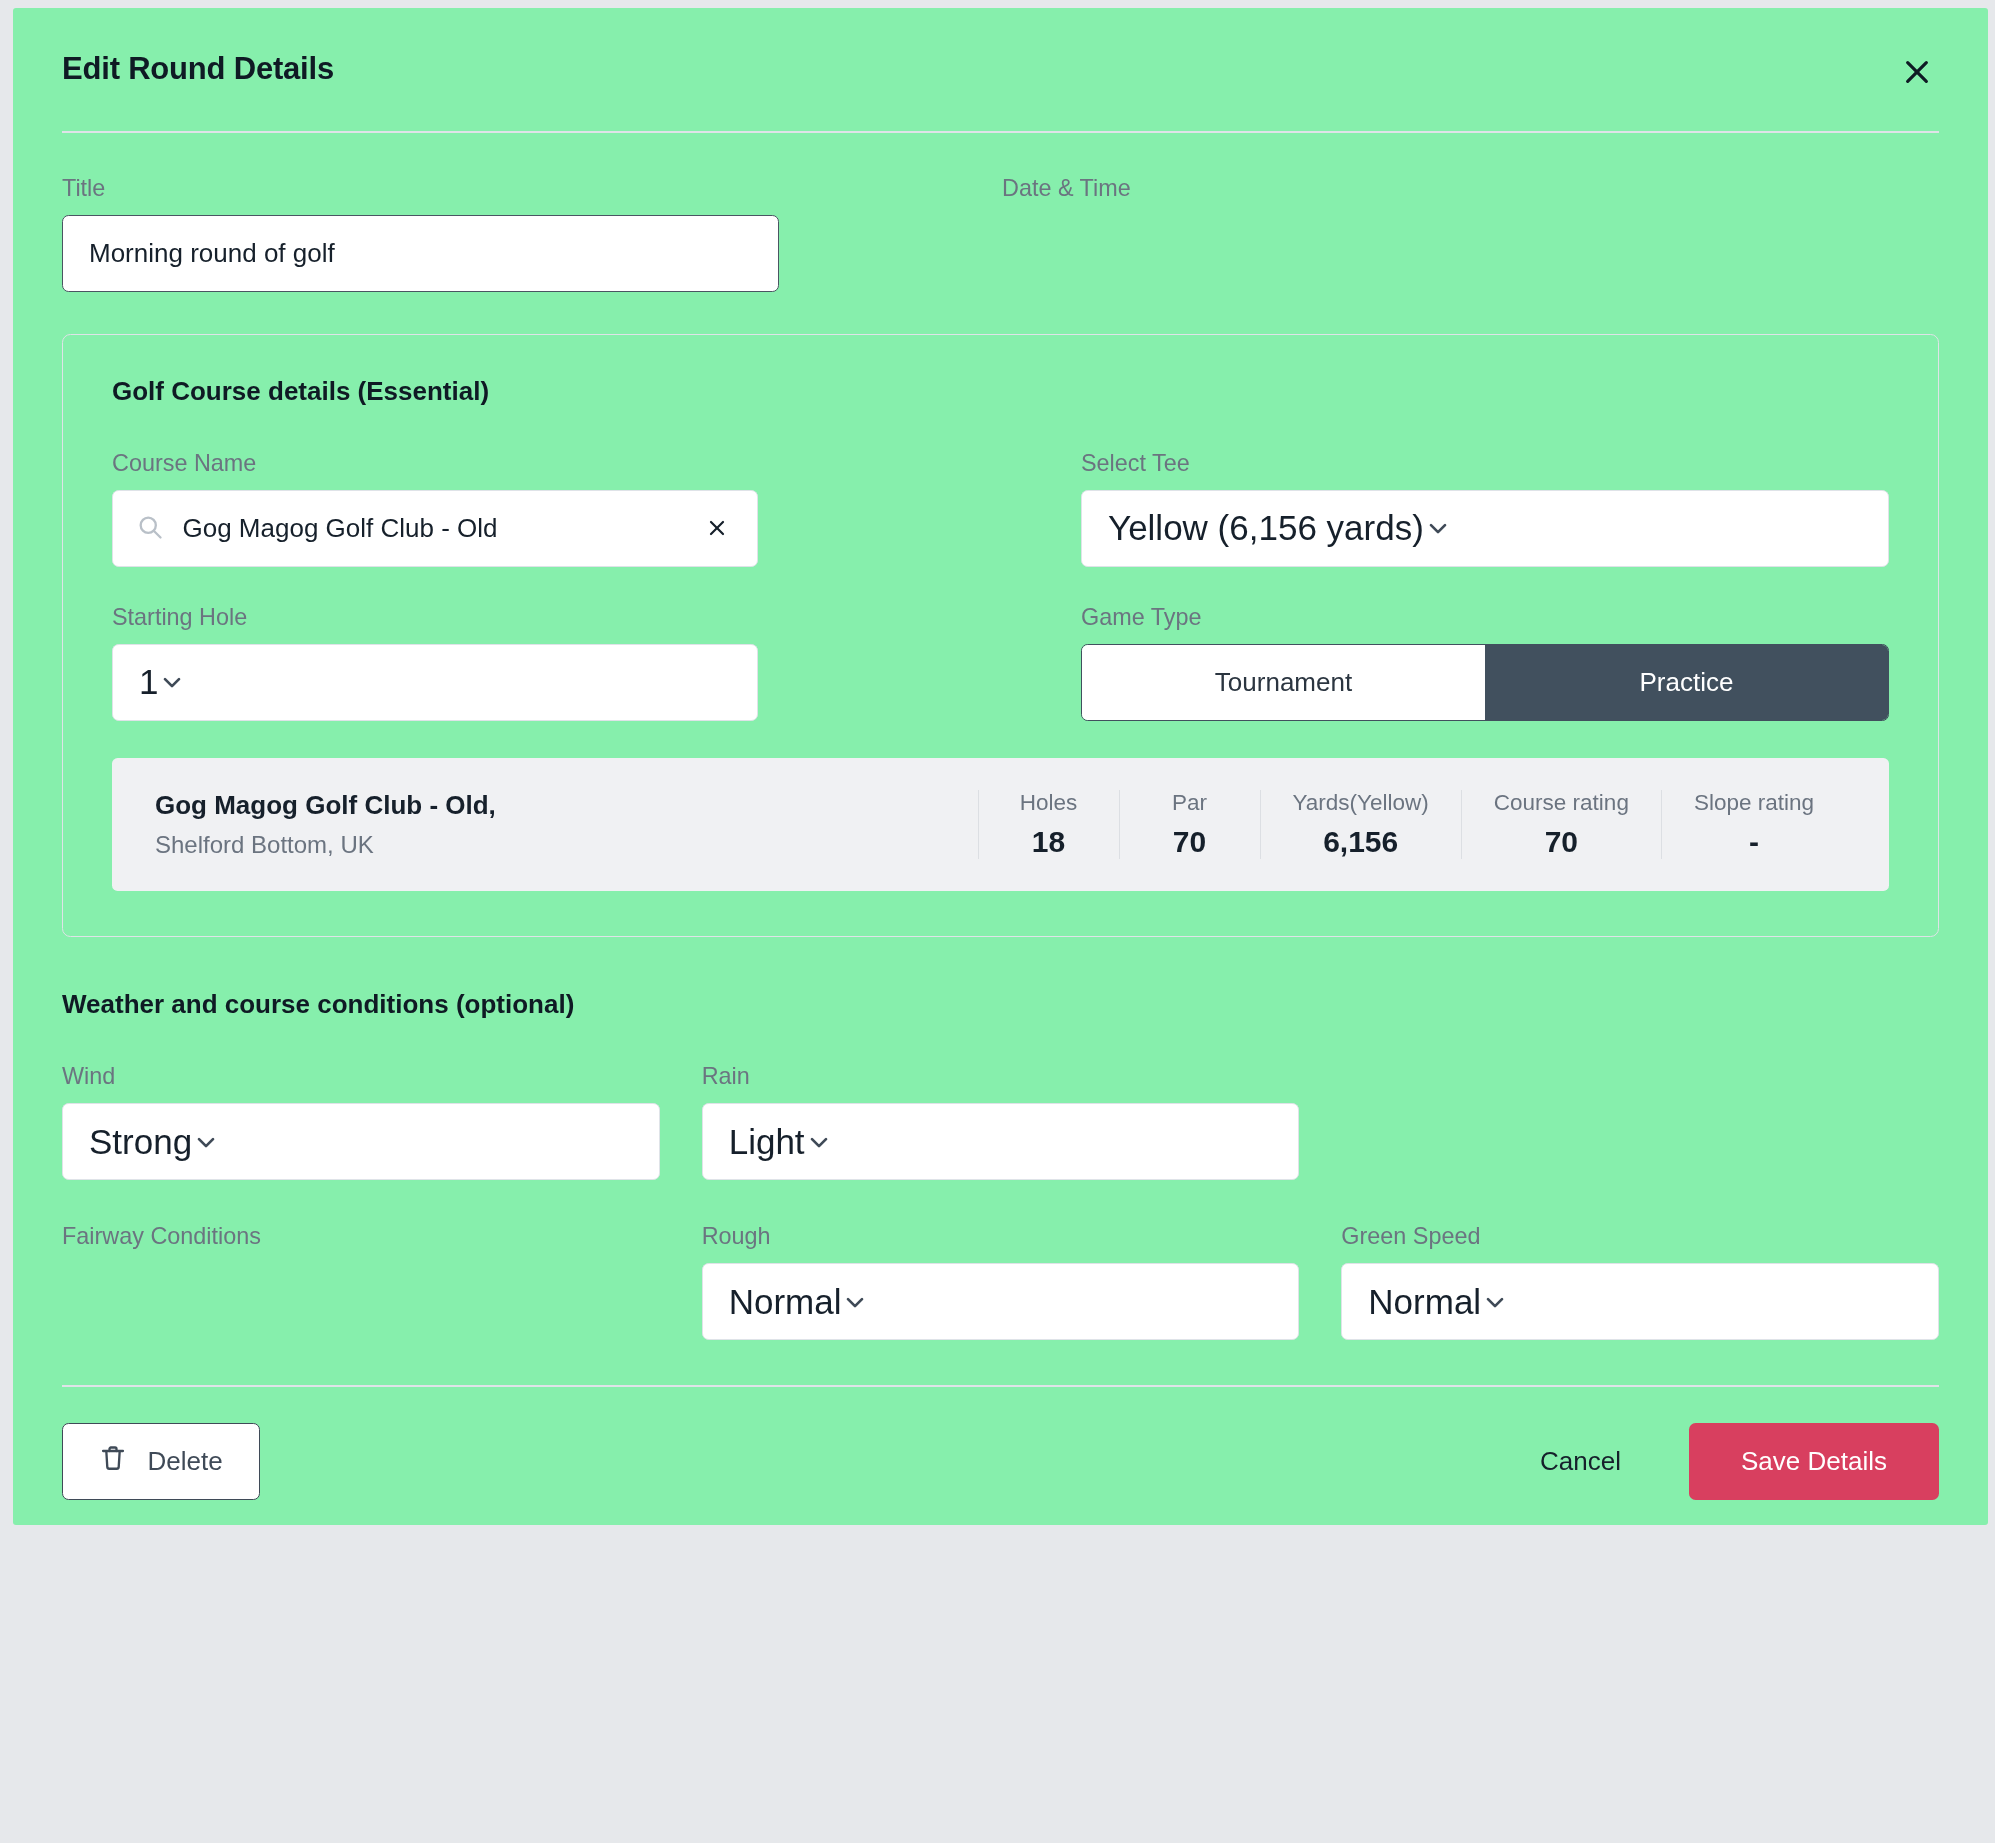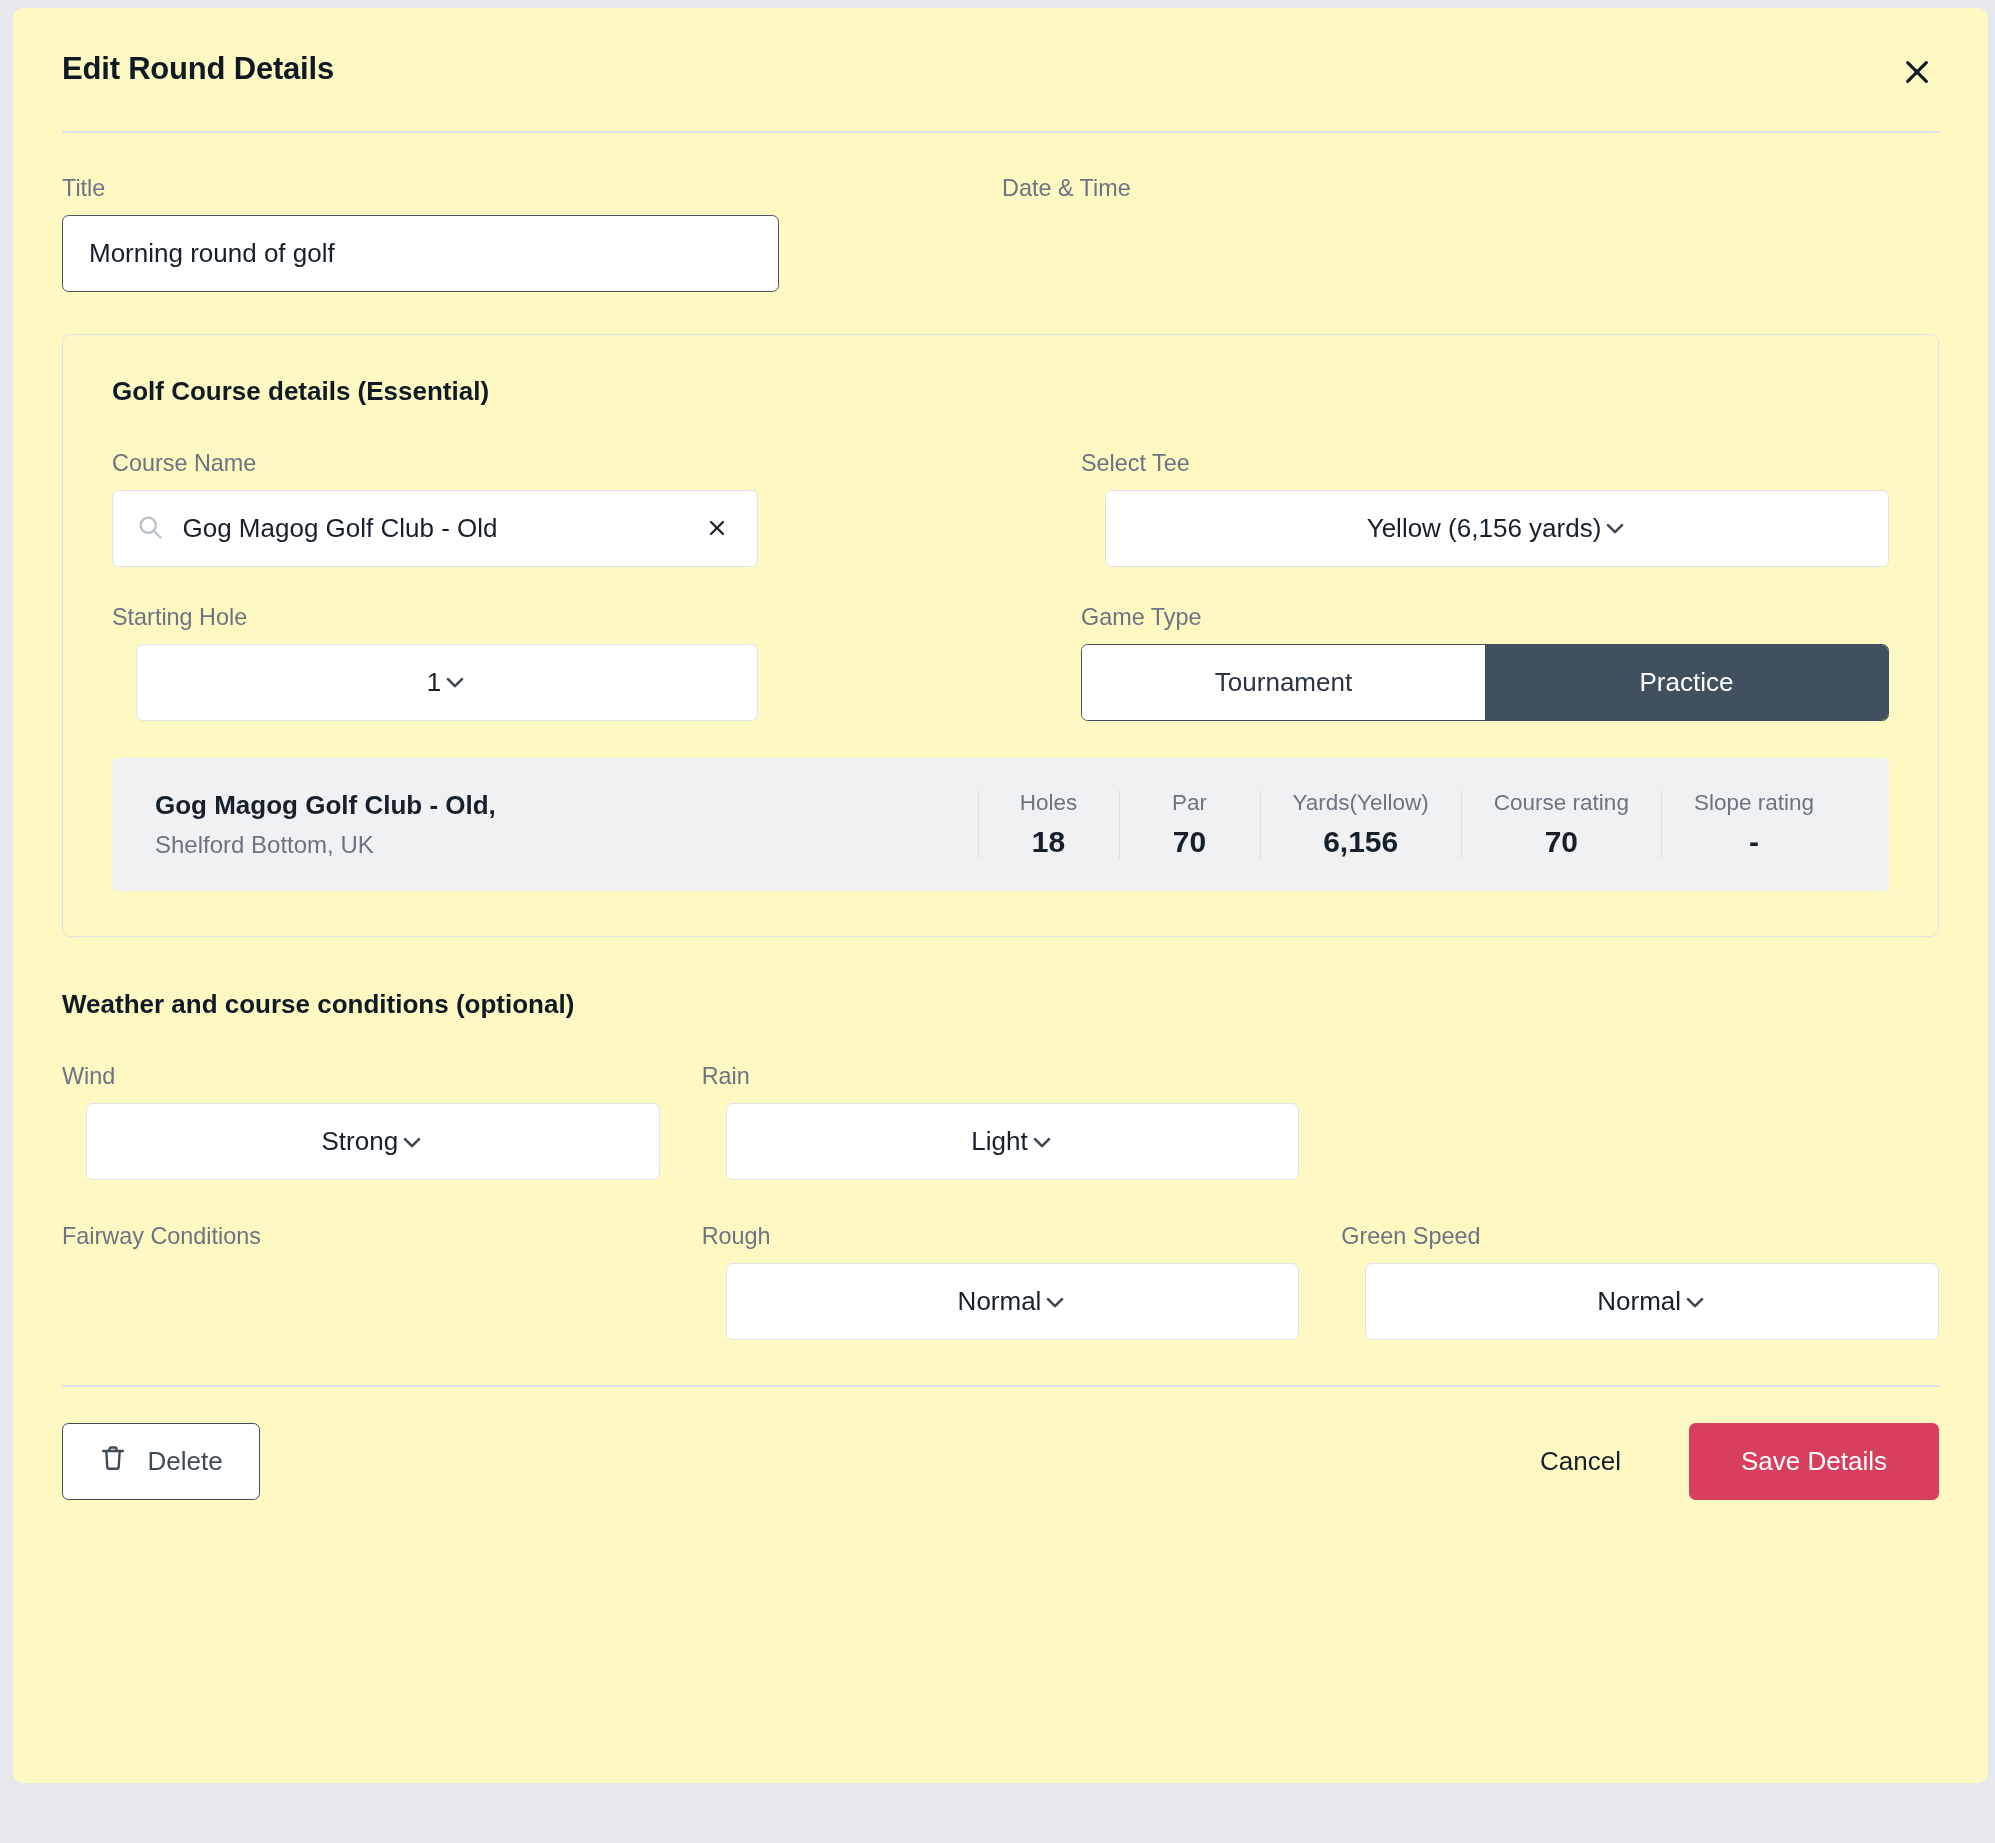--- a/index.html
+++ b/index.html
@@ -10,23 +10,23 @@
     background: #e6e8eb;
     font-family: "Liberation Sans", sans-serif;
     -webkit-font-smoothing: antialiased;
   }
 
   .modal {
     position: absolute;
     left: 13px;
     top: 7.5px;
     width: 1975px;
-    height: 1775px;
-    background: #fef9c3;
-    border-radius: 10px;
+    height: 1517px;
+    background: #86efac;
+    border-radius: 3px;
     padding: 0 49px;
     overflow: hidden;
   }
 
   
   .modal-header {
     display: flex;
     align-items: flex-start;
     justify-content: space-between;
     padding-top: 43px;
@@ -75,26 +75,25 @@
   }
   .input-box.strong-border { border-color: #4a5562; }
 
   .select-box {
     height: 77px;
     border: 1.9px solid #dfe3e8;
     border-radius: 6.6px;
     background: #fff;
     display: flex;
     align-items: center;
-    justify-content: center;
+    justify-content: flex-start;
     padding: 0 24px 0 26px;
-    font-size: 26px;
-    color: #16202b;
-    cursor: pointer;
-    margin-left: 24px;
+    font-size: 35px;
+    color: #16202b;
+    cursor: pointer;
   }
 
   .chev {
     flex: 0 0 auto;
     color: #3f4a57;
     display: flex;
     align-items: center;
   }
 
   

